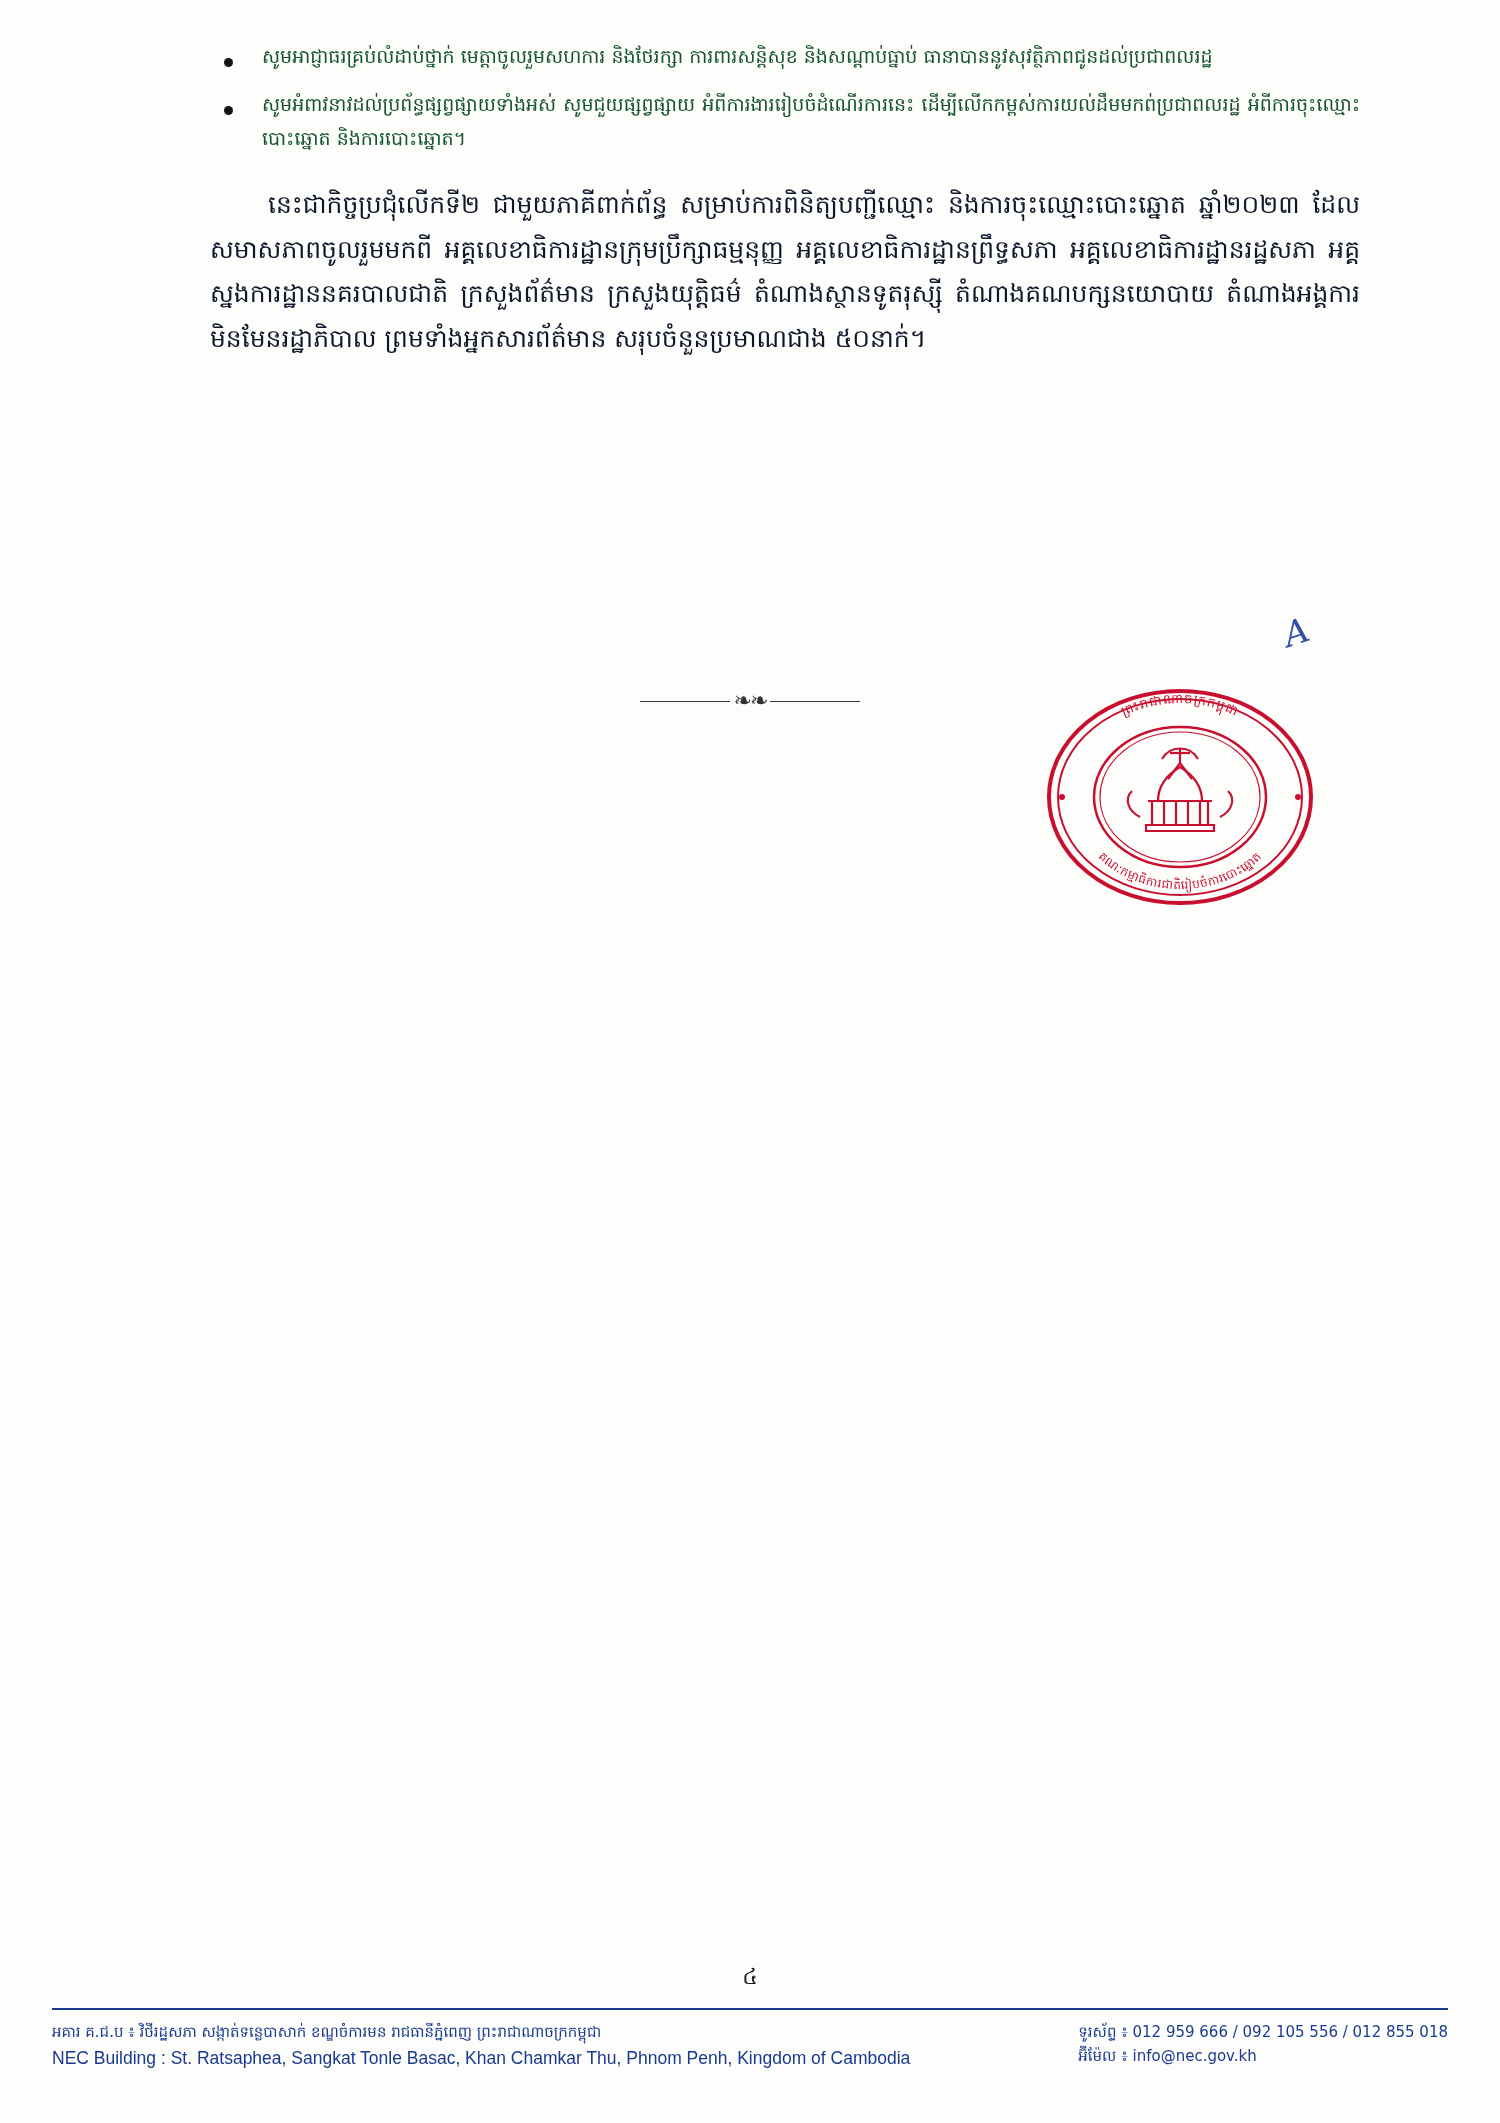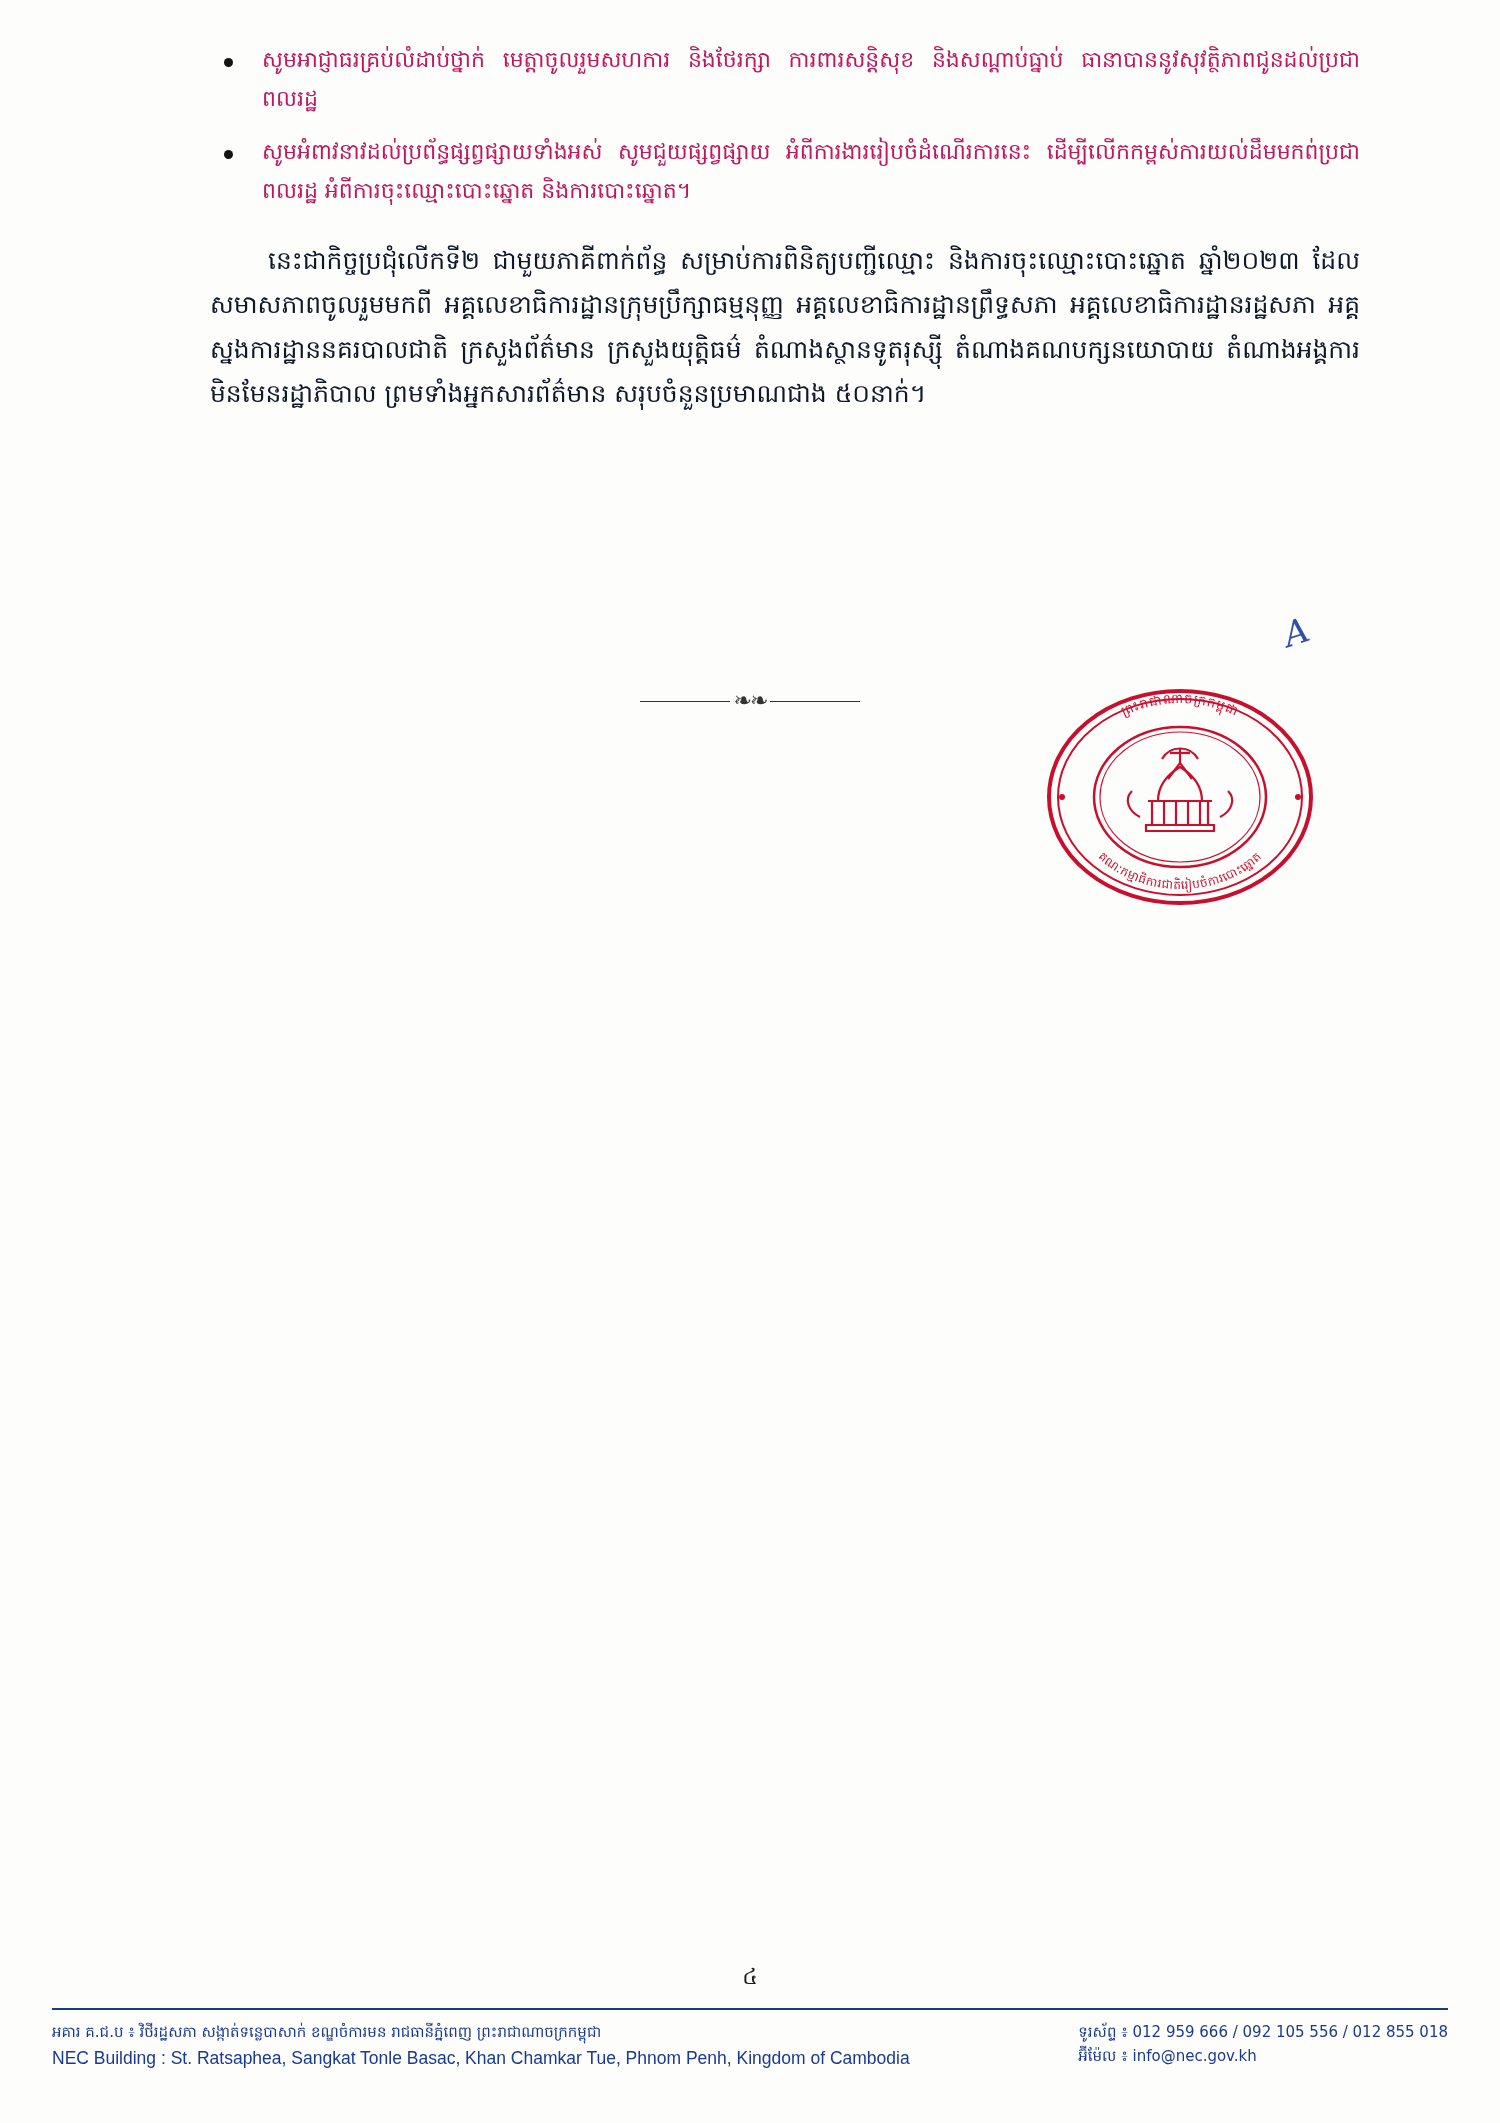--- a/index.html
+++ b/index.html
@@ -31,24 +31,24 @@
 
   ul.bullets {
     list-style: none;
     margin: 0;
     padding: 0;
   }
   ul.bullets li {
     position: relative;
     padding-left: 52px;
     margin-bottom: 14px;
-    font-size: 22px;
+    font-size: 19px;
     line-height: 1.78;
     text-align: justify;
-    color: #be185d;
+    color: #14532d;
   }
   ul.bullets li .dot {
     position: absolute;
     left: 14px;
     top: 18px;
     width: 9px;
     height: 9px;
     background: #141414;
     border-radius: 50%;
   }
@@ -217,21 +217,21 @@
     </svg>
   </div>
 
   <div class="page-number">៤</div>
 
   <div class="footer-rule"></div>
 
   <div class="footer">
     <div class="left-col">
       <div class="kh-line">អគារ គ.ជ.ប ៖ វិថីរដ្ឋសភា សង្កាត់ទន្លេបាសាក់ ខណ្ឌចំការមន រាជធានីភ្នំពេញ ព្រះរាជាណាចក្រកម្ពុជា</div>
-      <div class="en-line">NEC Building : St. Ratsaphea, Sangkat Tonle Basac, Khan Chamkar Tue, Phnom Penh, Kingdom of Cambodia</div>
+      <div class="en-line">NEC Building : St. Ratsaphea, Sangkat Tonle Basac, Khan Chamkar Thu, Phnom Penh, Kingdom of Cambodia</div>
     </div>
     <div class="right-col">
       <div class="kh-line">ទូរស័ព្ទ ៖ 012 959 666 / 092 105 556 / 012 855 018</div>
       <div class="kh-line">អ៊ីម៉ែល ៖ info@nec.gov.kh</div>
     </div>
   </div>
 
 </div>
 
 </body></html>

